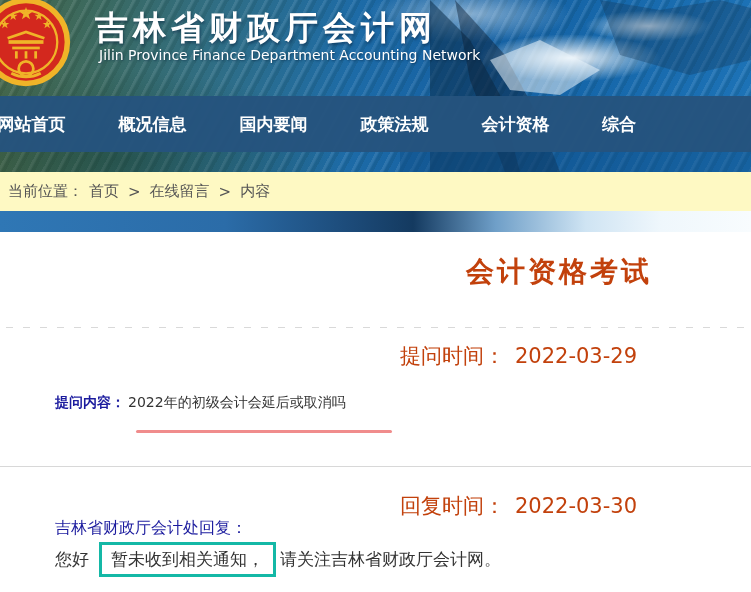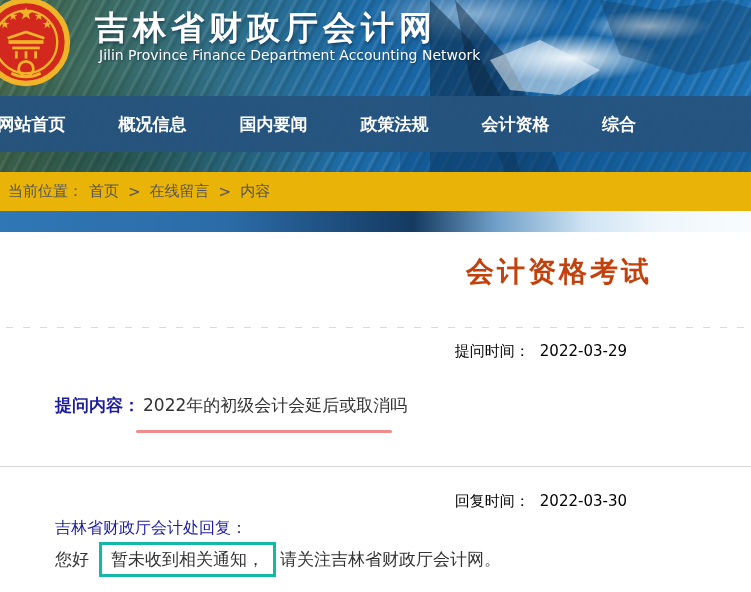--- a/index.html
+++ b/index.html
@@ -41,21 +41,21 @@
     background:rgba(37,83,126,0.96); display:flex; align-items:center;
   }
   .nav-item {
     flex:0 0 121px; width:121px; text-align:center; color:#ffffff;
     font-size:17px; font-weight:bold; white-space:nowrap; cursor:pointer;
   }
   .nav-item.clip-right { text-align:left; padding-left:26px; }
 
   
   .breadcrumb {
-    position:absolute; top:172px; left:0; width:751px; height:39px; background:#eab308;
+    position:absolute; top:172px; left:0; width:751px; height:39px; background:#fef9c3;
     display:flex; align-items:center; padding-left:8px; font-size:15px; color:#555555;
     white-space:pre;
   }
   .breadcrumb .crumb { color:#555555; cursor:pointer; }
   .breadcrumb .sep { margin:0 9px; color:#555555; }
   .breadcrumb .label { margin-right:6px; }
 
   
   .strip {
     position:absolute; top:211px; left:0; width:751px; height:21px;
@@ -70,26 +70,26 @@
     position:absolute; top:253px; right:99px; font-size:28px; font-weight:bold;
     color:#c2410c; letter-spacing:3px; white-space:nowrap;
   }
 
   .dashed-divider {
     position:absolute; top:327px; left:6px; width:739px; height:1px;
     background:repeating-linear-gradient(90deg,#d9d9d9 0 7px, rgba(0,0,0,0) 7px 17px);
   }
   .solid-divider { position:absolute; top:466px; left:0; width:751px; height:1px; background:#d8d8d8; }
 
-  .time-row { position:absolute; right:124px; font-size:15px; color:#000000; white-space:nowrap; }
+  .time-row { position:absolute; right:114px; font-size:21px; color:#c2410c; white-space:nowrap; }
   .q-time { top:342px; }
   .r-time { top:492px; }
   .time-row .t-label { margin-right:10px; }
 
-  .q-row { position:absolute; top:394px; left:55px; font-size:17px; color:#333333; white-space:nowrap; }
+  .q-row { position:absolute; top:394px; left:55px; font-size:14px; color:#333333; white-space:nowrap; }
   .q-label { color:#1b1b9e; font-weight:bold; margin-right:3px; }
   .q-underline {
     position:absolute; top:430px; left:136px; width:256px; height:3px;
     background:#f08c8c; border-radius:2px;
   }
 
   .r-label {
     position:absolute; top:518px; left:55px; font-size:16px; font-weight:normal;
     color:#1b1b9e; white-space:nowrap;
   }

